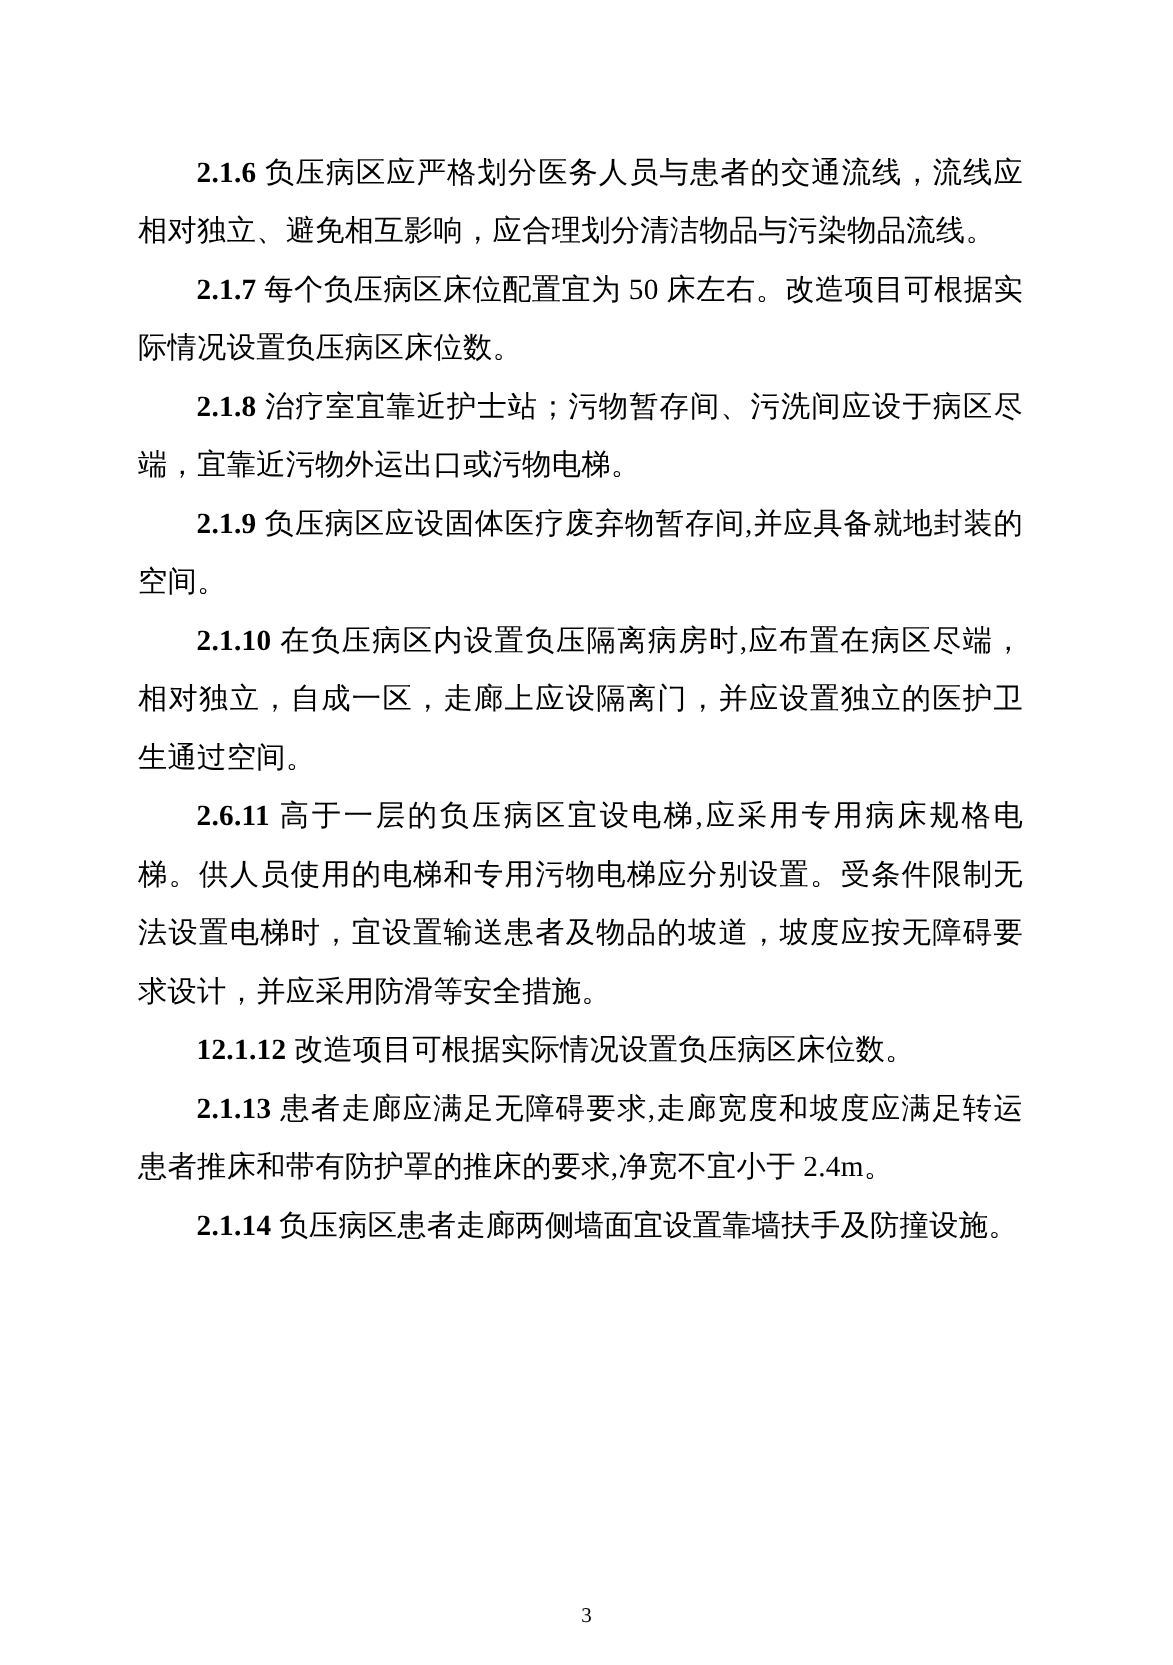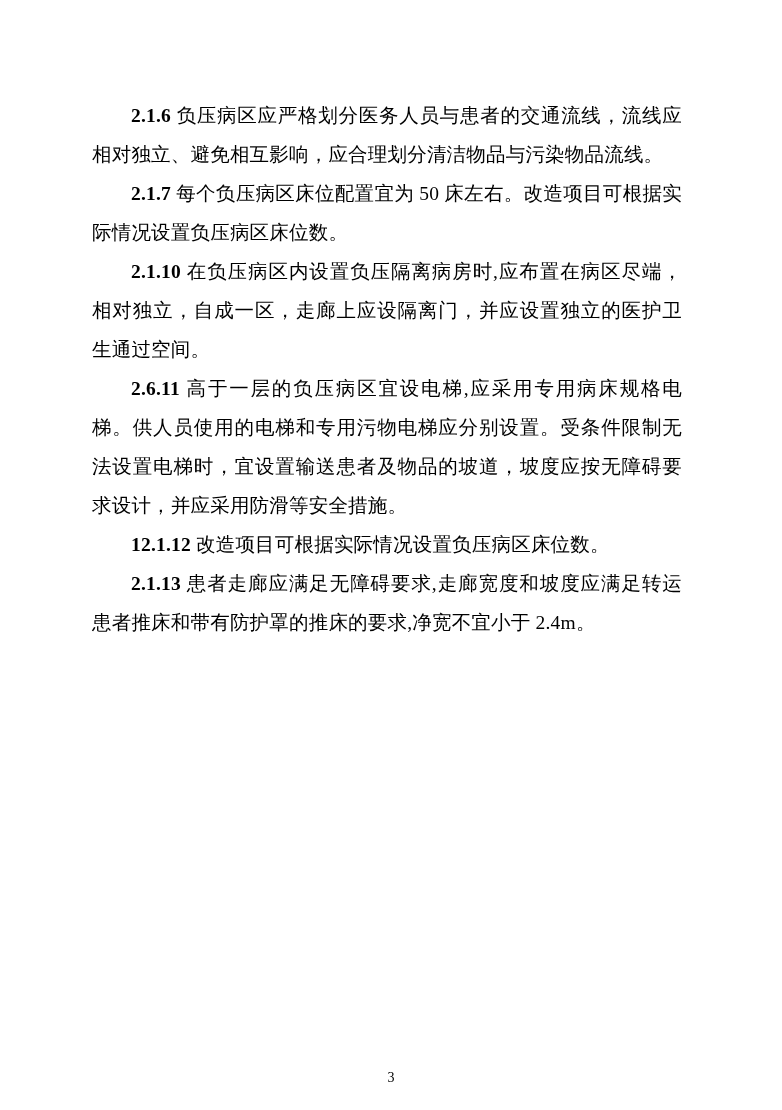--- a/index.html
+++ b/index.html
@@ -51,27 +51,30 @@
 </head>
 <body>
 
 <div class="page">
   <div class="content">
 
     <p class="para"><span class="num">2.1.6</span> <span>负压病区应严格划分医务人员与患者的交通流线，流线应相对独立、避免相互影响，应合理划分清洁物品与污染物品流线。</span></p>
 
     <p class="para"><span class="num">2.1.7</span> <span>每个负压病区床位配置宜为 50 床左右。改造项目可根据实际情况设置负压病区床位数。</span></p>
 
+    <p class="para"><span class="num">2.1.8</span> <span>治疗室宜靠近护士站；污物暂存间、污洗间应设于病区尽端，宜靠近污物外运出口或污物电梯。</span></p>
 
+    <p class="para"><span class="num">2.1.9</span> <span>负压病区应设固体医疗废弃物暂存间,并应具备就地封装的空间。</span></p>
 
     <p class="para"><span class="num">2.1.10</span> <span>在负压病区内设置负压隔离病房时,应布置在病区尽端，相对独立，自成一区，走廊上应设隔离门，并应设置独立的医护卫生通过空间。</span></p>
 
     <p class="para"><span class="num">2.6.11</span> <span>高于一层的负压病区宜设电梯,应采用专用病床规格电梯。供人员使用的电梯和专用污物电梯应分别设置。受条件限制无法设置电梯时，宜设置输送患者及物品的坡道，坡度应按无障碍要求设计，并应采用防滑等安全措施。</span></p>
 
     <p class="para"><span class="num">12.1.12</span> <span>改造项目可根据实际情况设置负压病区床位数。</span></p>
 
     <p class="para"><span class="num">2.1.13</span> <span>患者走廊应满足无障碍要求,走廊宽度和坡度应满足转运患者推床和带有防护罩的推床的要求,净宽不宜小于 2.4m。</span></p>
 
+    <p class="para"><span class="num">2.1.14</span> <span>负压病区患者走廊两侧墙面宜设置靠墙扶手及防撞设施。</span></p>
 
   </div>
 
   <div class="page-number">3</div>
 </div>
 
 </body></html>

